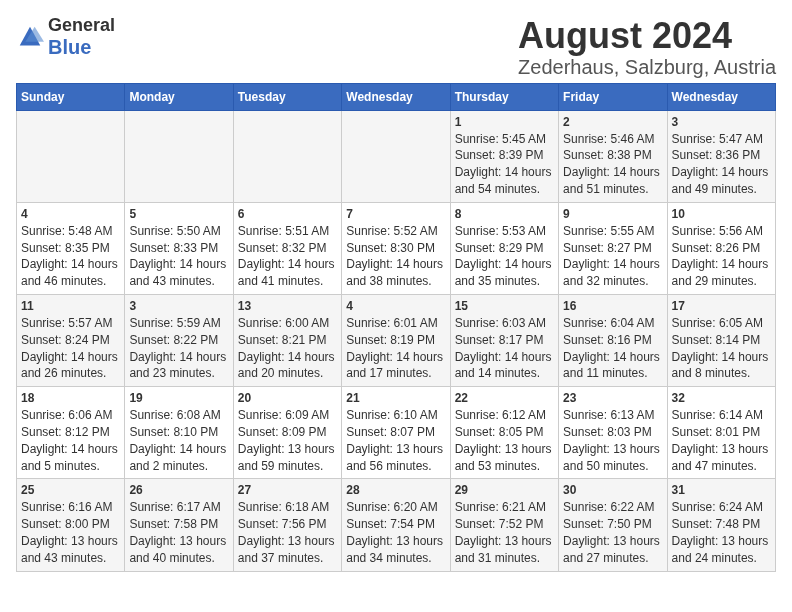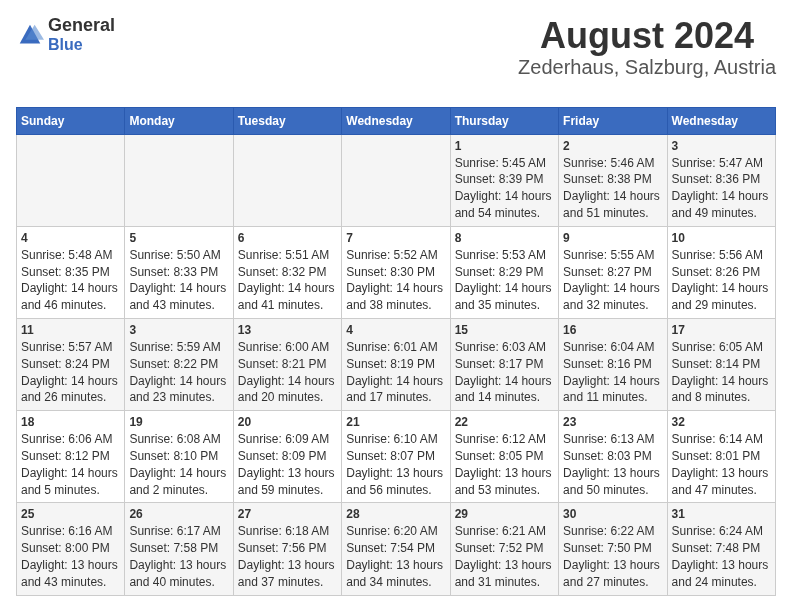--- a/index.html
+++ b/index.html
@@ -7,48 +7,48 @@
       font-family: Arial, sans-serif;
       background: #fff;
       width: 792px;
       min-height: 612px;
       padding: 16px;
     }
     .header {
       display: flex;
       justify-content: space-between;
       align-items: flex-start;
-      margin-bottom: 28px;
+      margin-bottom: 4px;
     }
     .logo {
       display: flex;
       align-items: center;
       gap: 4px;
     }
     .logo-text {
       display: flex;
       flex-direction: column;
       line-height: 1.1;
     }
     .logo-general {
       font-size: 18px;
       font-weight: bold;
       color: #333;
     }
     .logo-blue {
-      font-size: 16px;
+      font-size: 20px;
       font-weight: bold;
       color: #3a6bbf;
     }
     .logo-icon {
       width: 28px;
       height: 28px;
     }
     .title-block {
-      text-align: center;
+      text-align: left;
     }
     .main-title {
       font-size: 36px;
       font-weight: bold;
       color: #333;
       line-height: 1.1;
     }
     .subtitle {
       font-size: 20px;
       color: #555;

